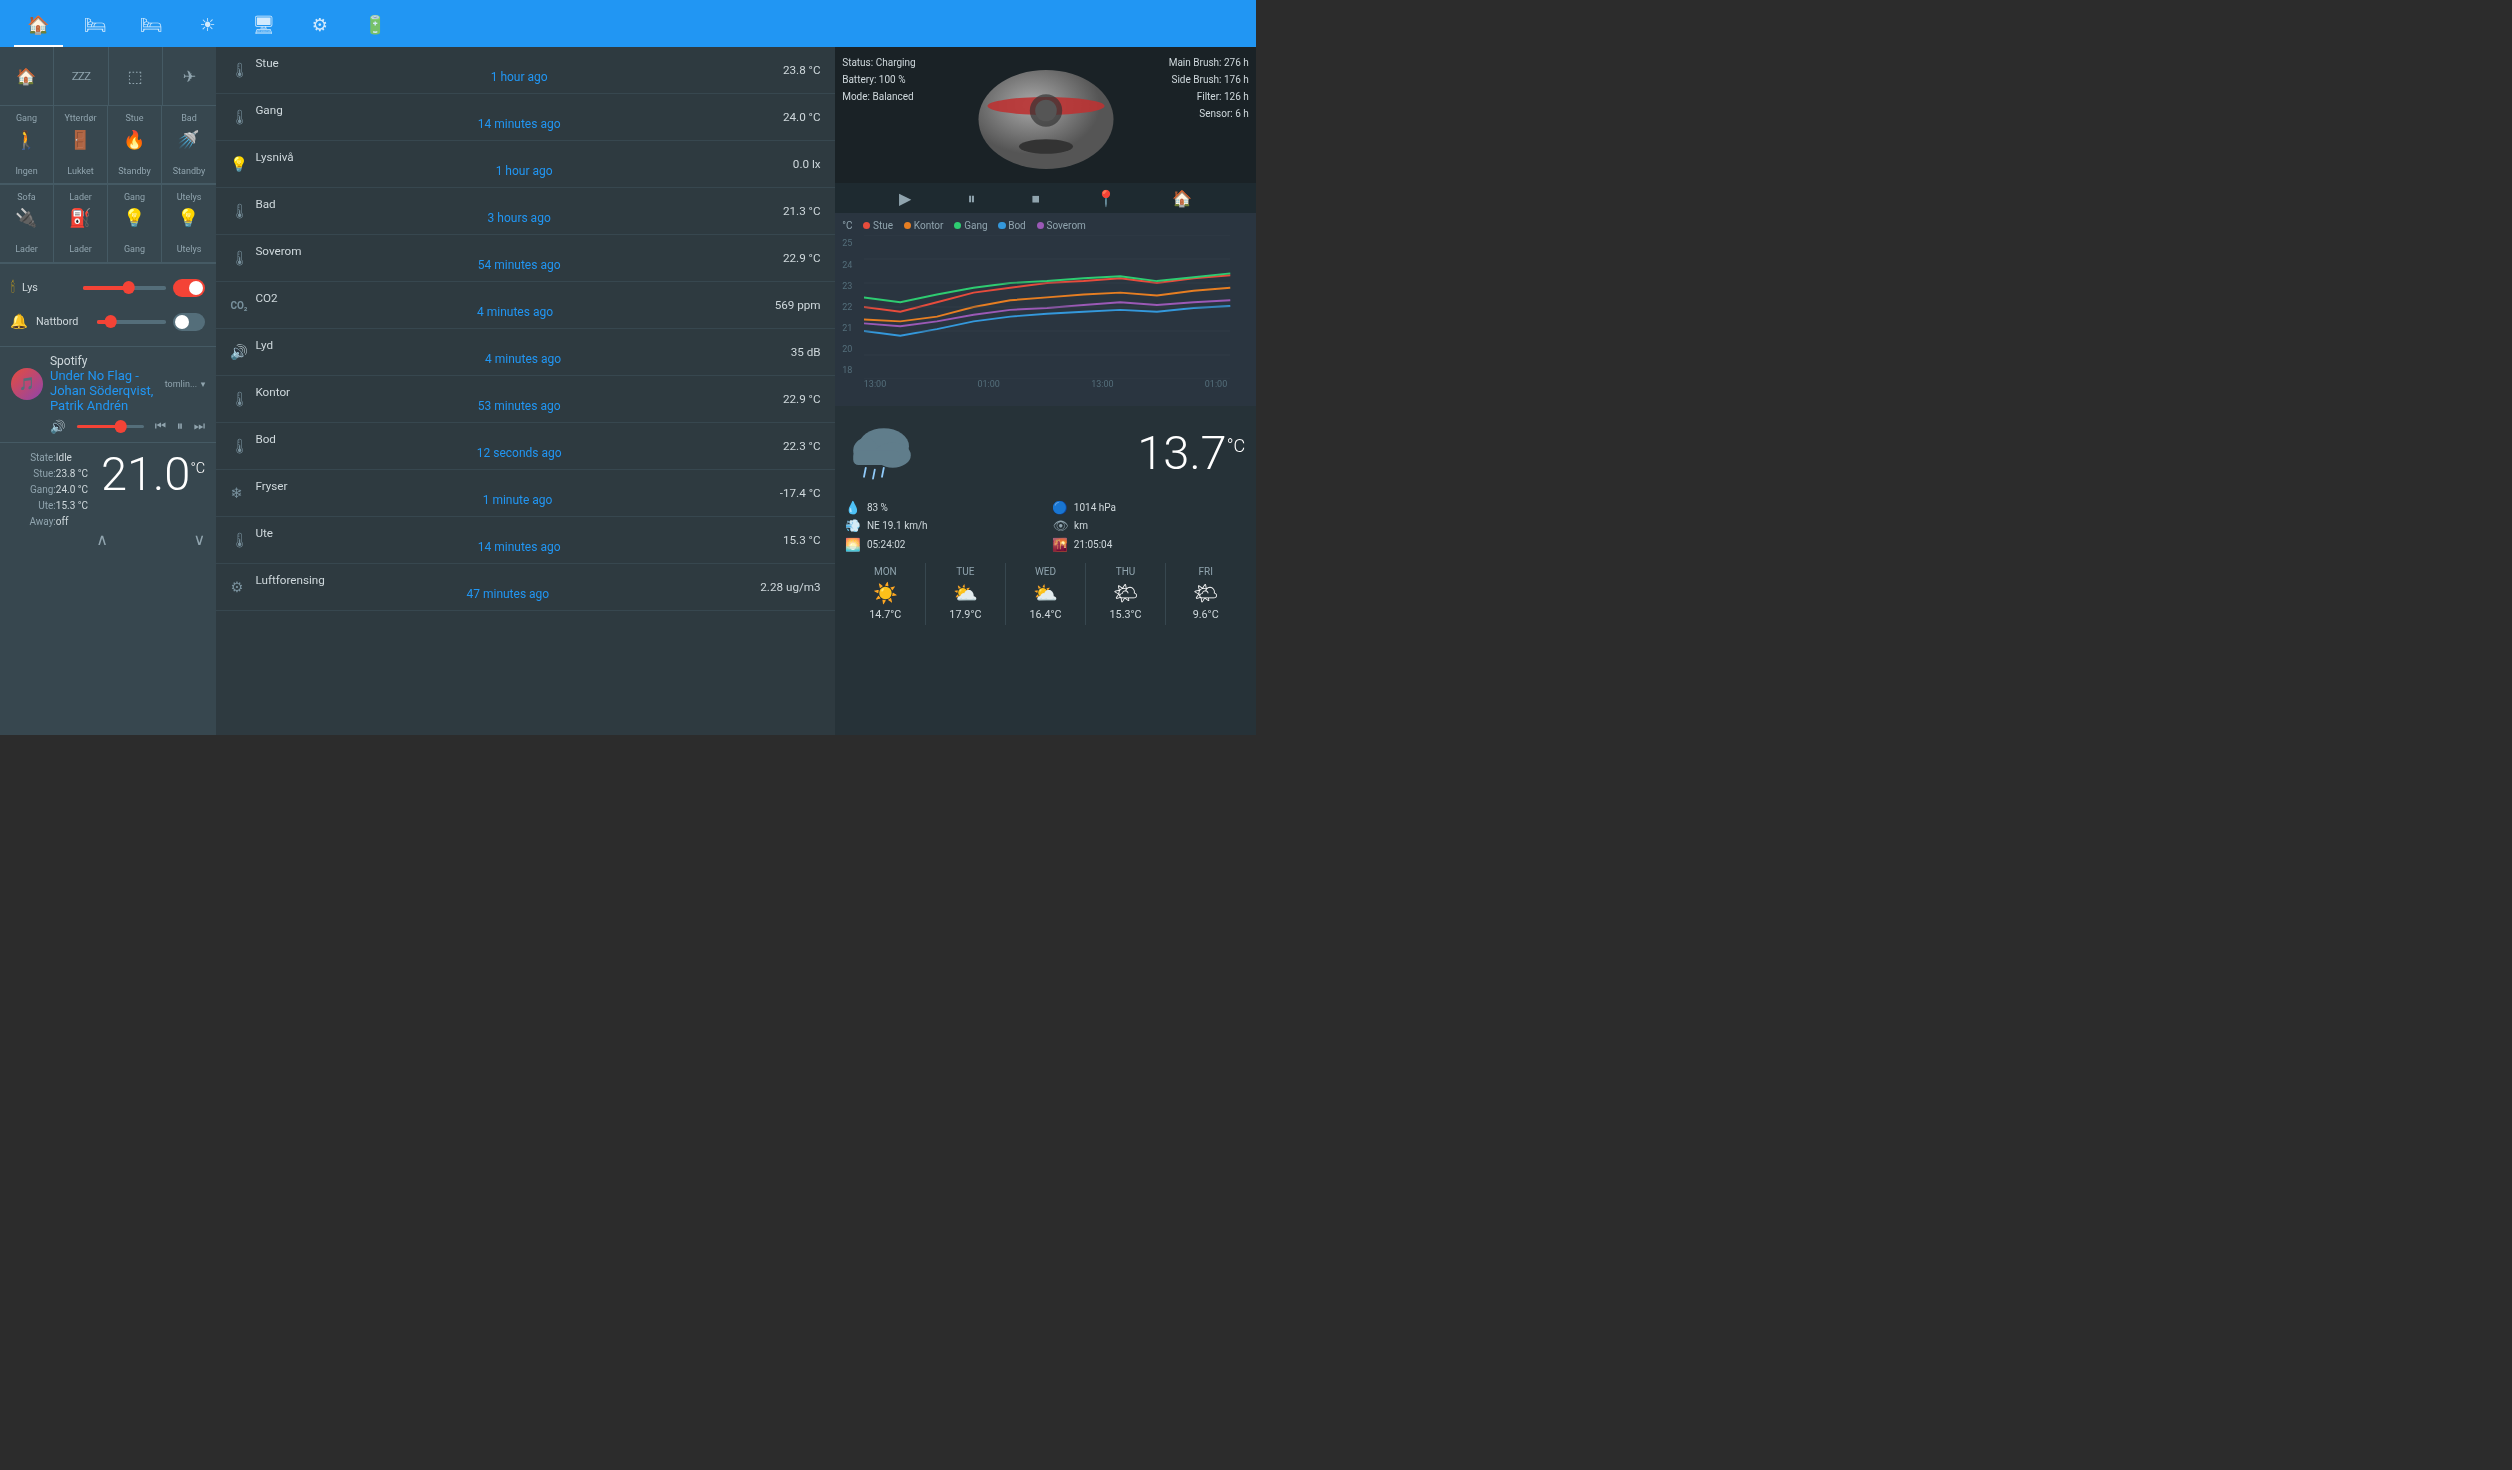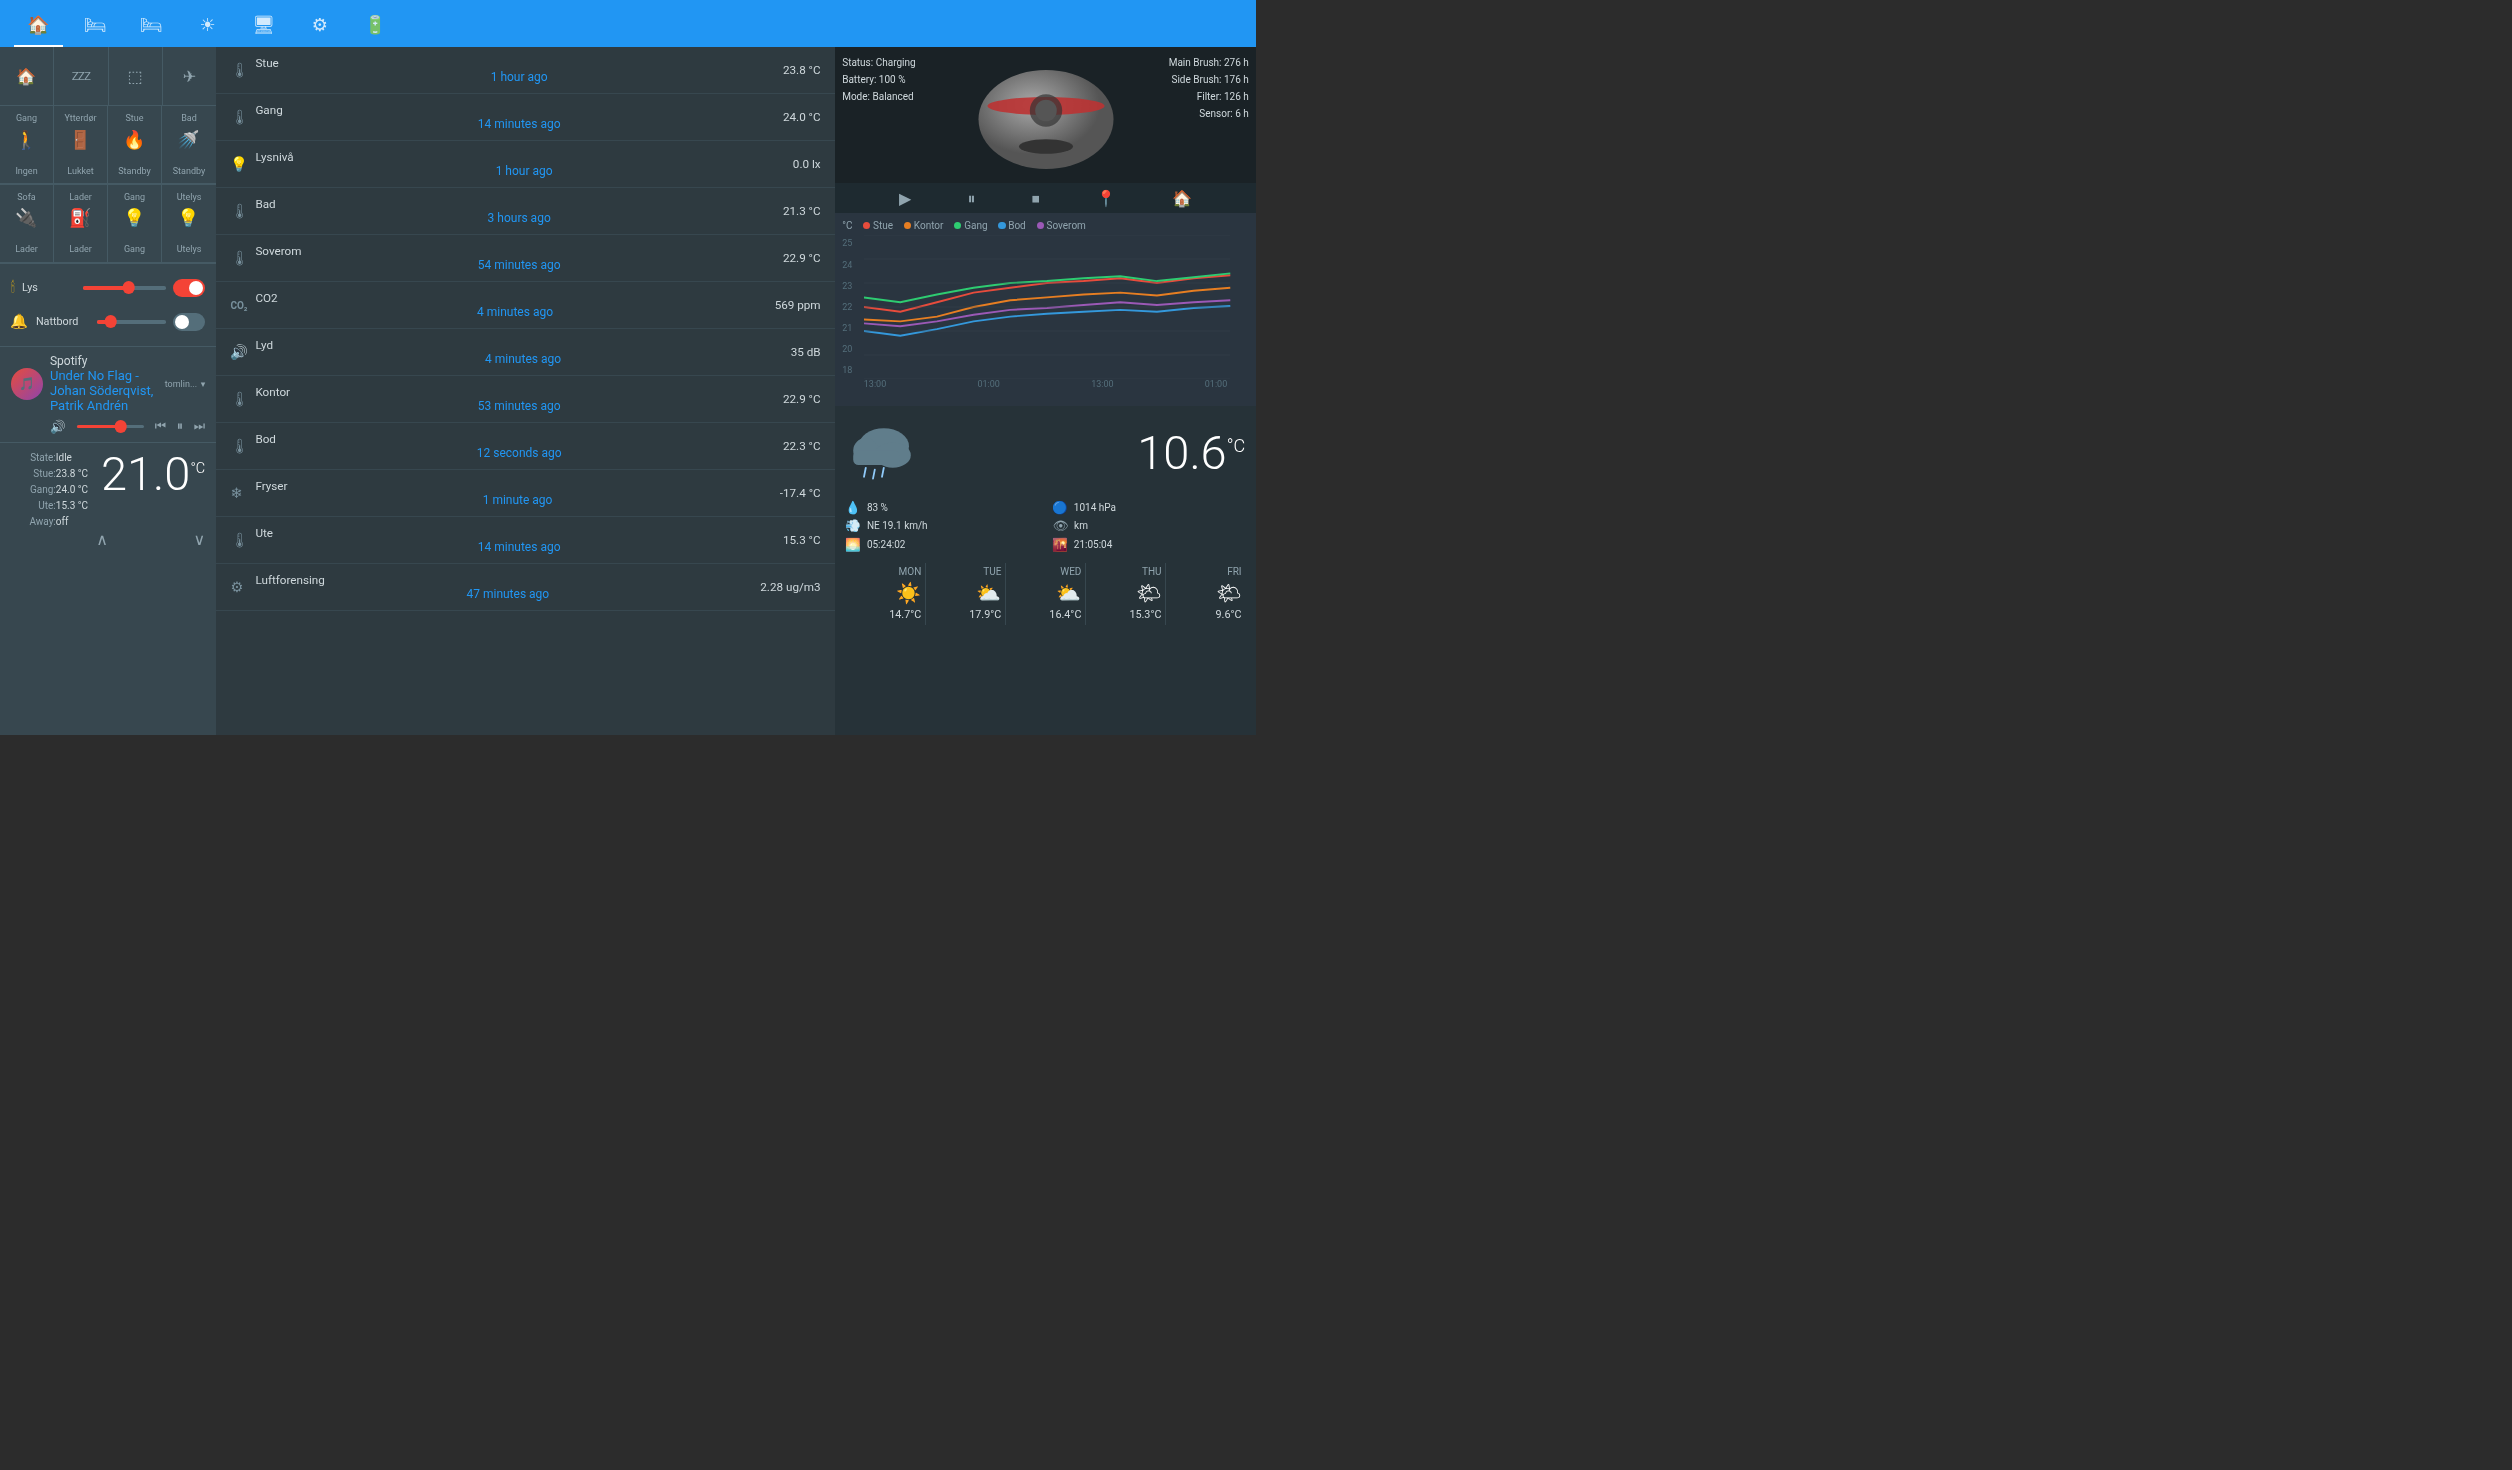--- a/index.html
+++ b/index.html
@@ -393,21 +393,21 @@
     .detail-icon { font-size: 12.6px; }
     .detail-label { color: #CFD8DC; }
     .forecast-row {
       display: flex;
       justify-content: space-between;
     }
     .forecast-day {
       flex: 1;
       display: flex;
       flex-direction: column;
-      align-items: flex-end;
+      align-items: center;
       gap: 3.6px;
       border-right: 0.9px solid #37474F;
       padding: 3.6px;
     }
     .forecast-day:last-child { border-right: none; }
     .forecast-day-name { font-size: 10px; color: #90A4AE; }
     .forecast-icon { font-size: 20px; }
     .forecast-temp { font-size: 10.8px; color: #CFD8DC; }
 
     .scrollbar-hide::-webkit-scrollbar { display: none; }
@@ -784,21 +784,21 @@
             <ellipse cx="52" cy="38" rx="20" ry="14" fill="#607D8B"></ellipse>
             <rect x="8" y="33" width="52" height="16" rx="6" fill="#607D8B"></rect>
 
             <line x1="22" y1="52" x2="20" y2="62" stroke="#90CAF9" stroke-width="2" stroke-linecap="round"></line>
             <line x1="32" y1="54" x2="30" y2="64" stroke="#90CAF9" stroke-width="2" stroke-linecap="round"></line>
             <line x1="42" y1="52" x2="40" y2="62" stroke="#90CAF9" stroke-width="2" stroke-linecap="round"></line>
           </svg>
         </div>
         <div style="flex:1;"></div>
         <div class="weather-temp-big">
-          <span>10.6</span><span class="weather-temp-unit">°C</span>
+          <span>13.7</span><span class="weather-temp-unit">°C</span>
         </div>
       </div>
       <div class="weather-details">
         <div class="weather-detail-row">
           <span class="detail-icon">💧</span>
           <span class="detail-label">83 %</span>
         </div>
         <div class="weather-detail-row">
           <span class="detail-icon">🔵</span>
           <span class="detail-label">1014 hPa</span>

